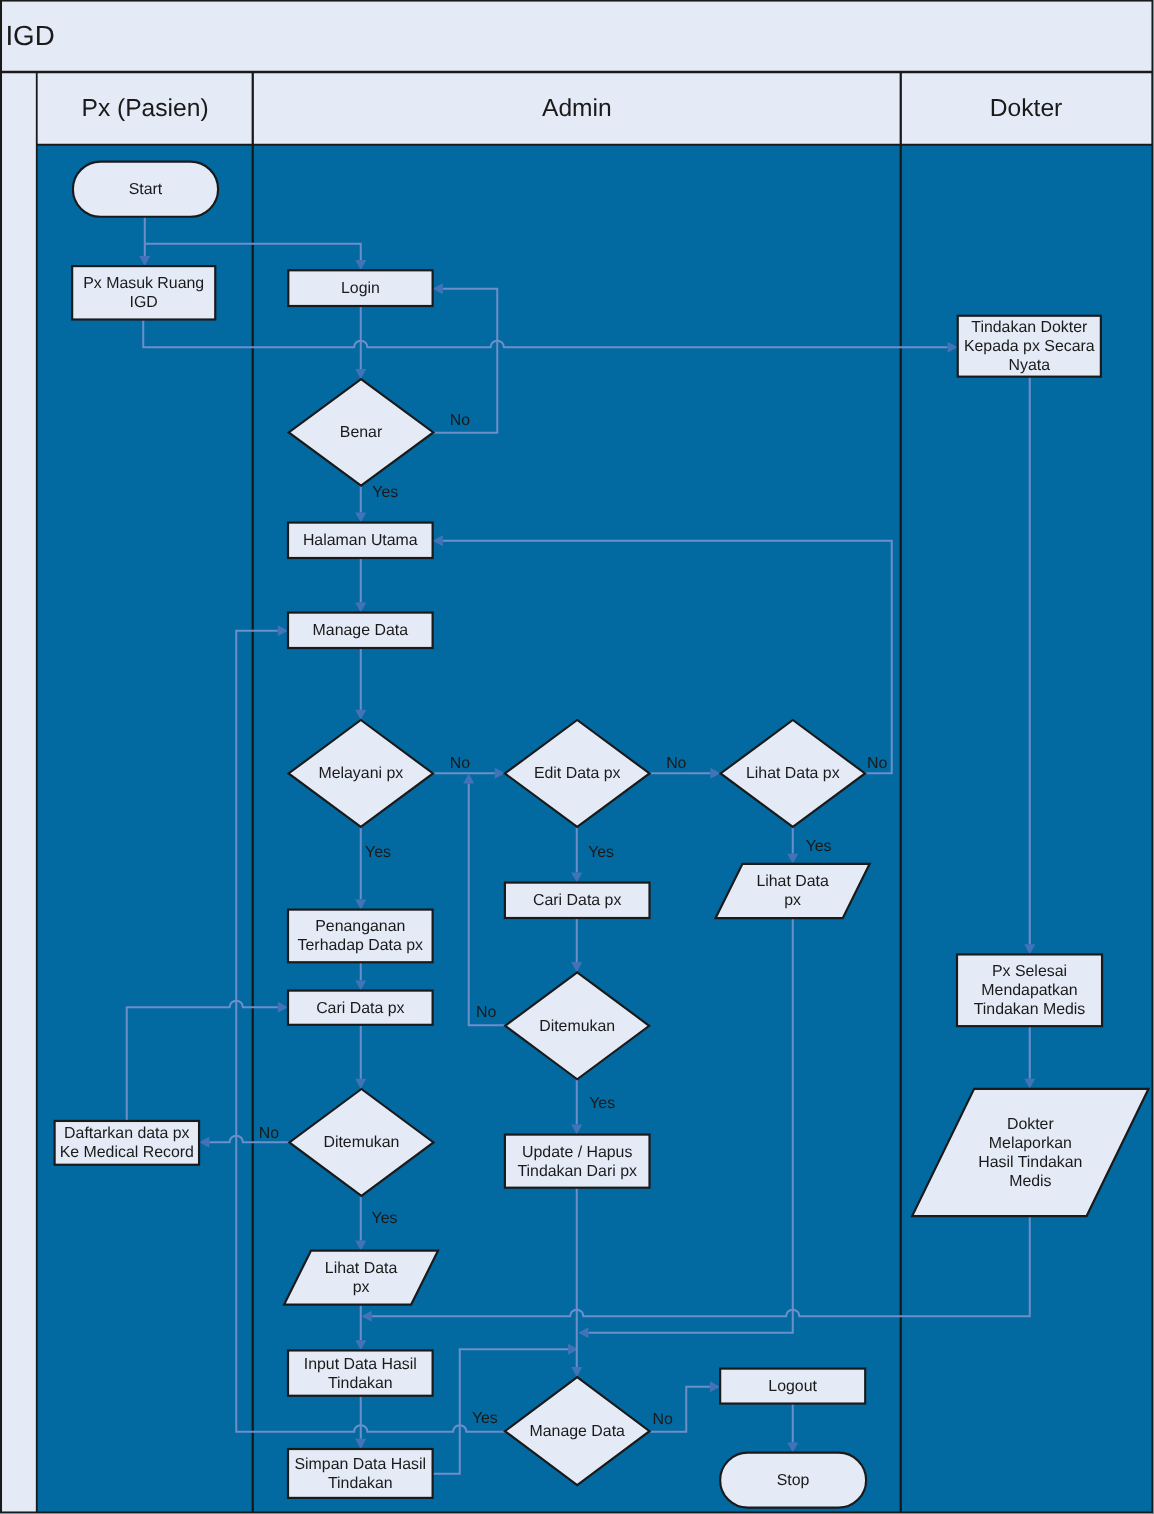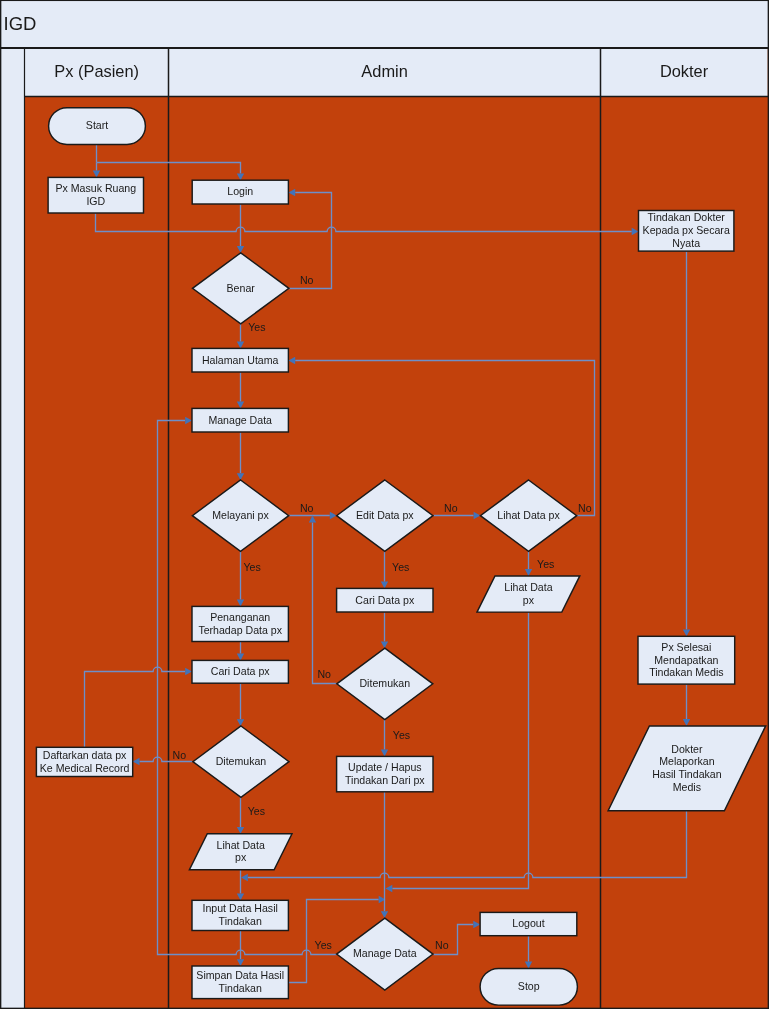--- a/index.html
+++ b/index.html
@@ -1,19 +1,19 @@
 <!DOCTYPE html>
 <html><head>
 <meta charset="utf-8">
 <title>IGD</title>
 <style>
   html,body{margin:0;padding:0;background:#ffffff;-webkit-font-smoothing:antialiased;}
   text{ -webkit-font-smoothing:antialiased; }
   body{font-family:"Liberation Sans",sans-serif;}
-  #page{position:relative;width:769px;height:1009px;overflow:hidden;background:#c2410c;}
+  #page{position:relative;width:769px;height:1009px;overflow:hidden;background:#0369a1;}
   svg{display:block;}
   .shp{stroke-width:1.45;stroke-linejoin:miter;}
   .frame{fill:none;stroke-width:1.7;}
   .conn{fill:none;stroke-width:1.35;stroke-linejoin:miter;stroke-linecap:butt;}
   .ah{stroke:none;}
   .tx{font-size:10.6px;text-anchor:middle;}
   .lbl{font-size:10.6px;}
   .lane-tx{font-size:16.4px;text-anchor:middle;}
   .title-tx{font-size:18.5px;}
   text{font-family:"Liberation Sans",sans-serif;}

